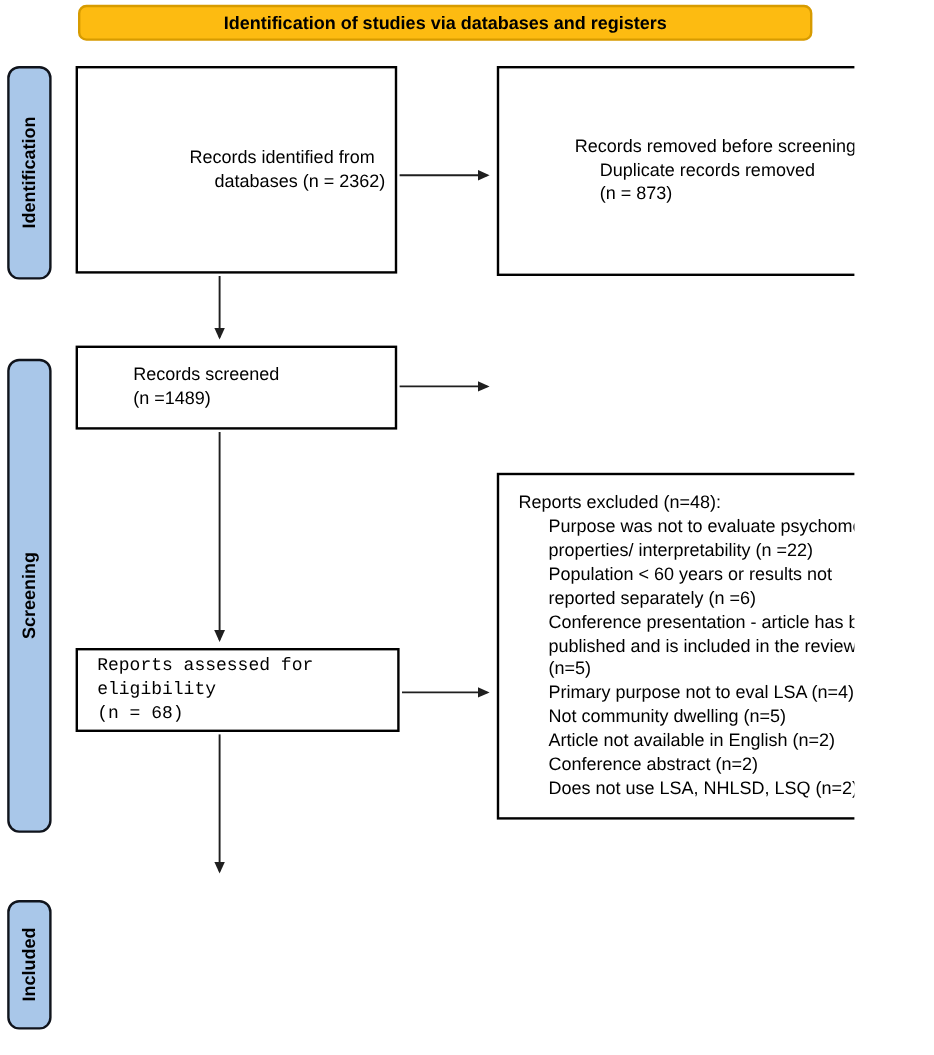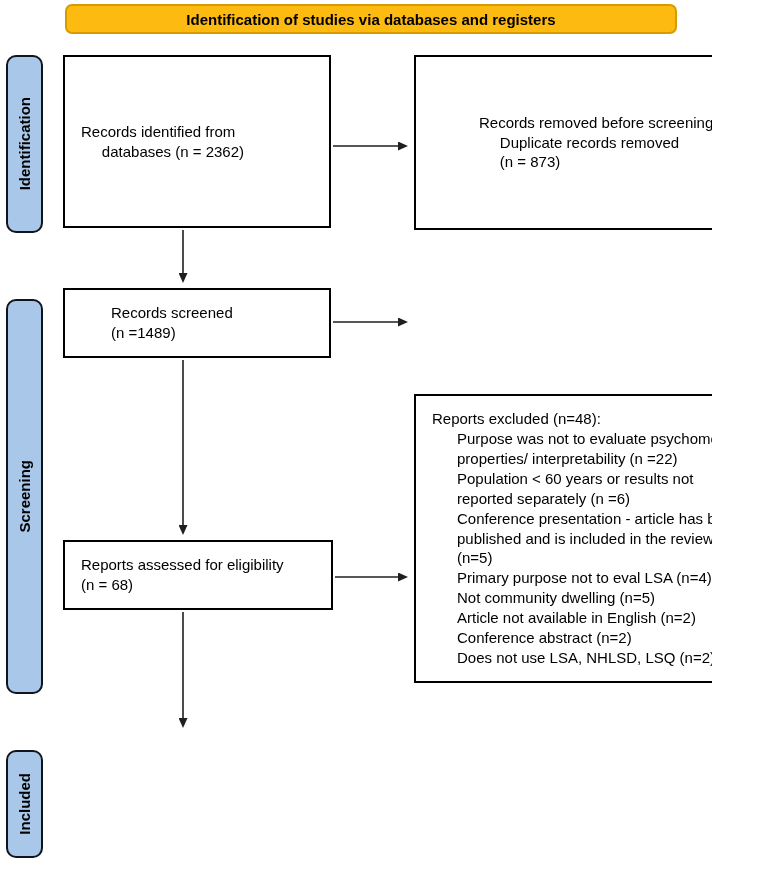--- a/index.html
+++ b/index.html
@@ -51,26 +51,26 @@
     background:#ffffff;
     border:2px solid var(--box-border);
     box-sizing:border-box;
     display:flex;align-items:center;
     font-size:15px;line-height:1.33;
   }
   .fbox .txt{
     white-space:pre-wrap;
     padding:6px 8px 6px 16px;
   }
-  .box-identified{left:63px;top:55px;width:268px;height:173px;}
+  .box-identified{left:63px;top:55px;width:268px;height:173px;justify-content:flex-end;}
   .box-removed{left:414px;top:55px;width:361px;height:175px;padding-left:47px;}
   .box-screened{left:63px;top:288px;width:268px;height:70px;padding-left:30px;}
   .box-rec-excluded{left:414px;top:288px;width:361px;height:66px;}
   .box-rep-excluded{left:414px;top:394px;width:361px;height:289px;}
-  .box-assessed{left:63px;top:540px;width:270px;height:70px;}
+  .box-assessed{left:63px;top:540px;width:270px;height:70px;font-family:Liberation Mono, monospace;}
   .box-included{left:63px;top:733px;width:268px;height:141px;}
   #arrows{
     position:absolute;left:0;top:0;width:778px;height:879px;
     pointer-events:none;
   }
   #arrows line{stroke:var(--arrow);stroke-width:1.6;}
   #arrows .head{fill:var(--arrow);}
 </style>
 </head>
 <body>

